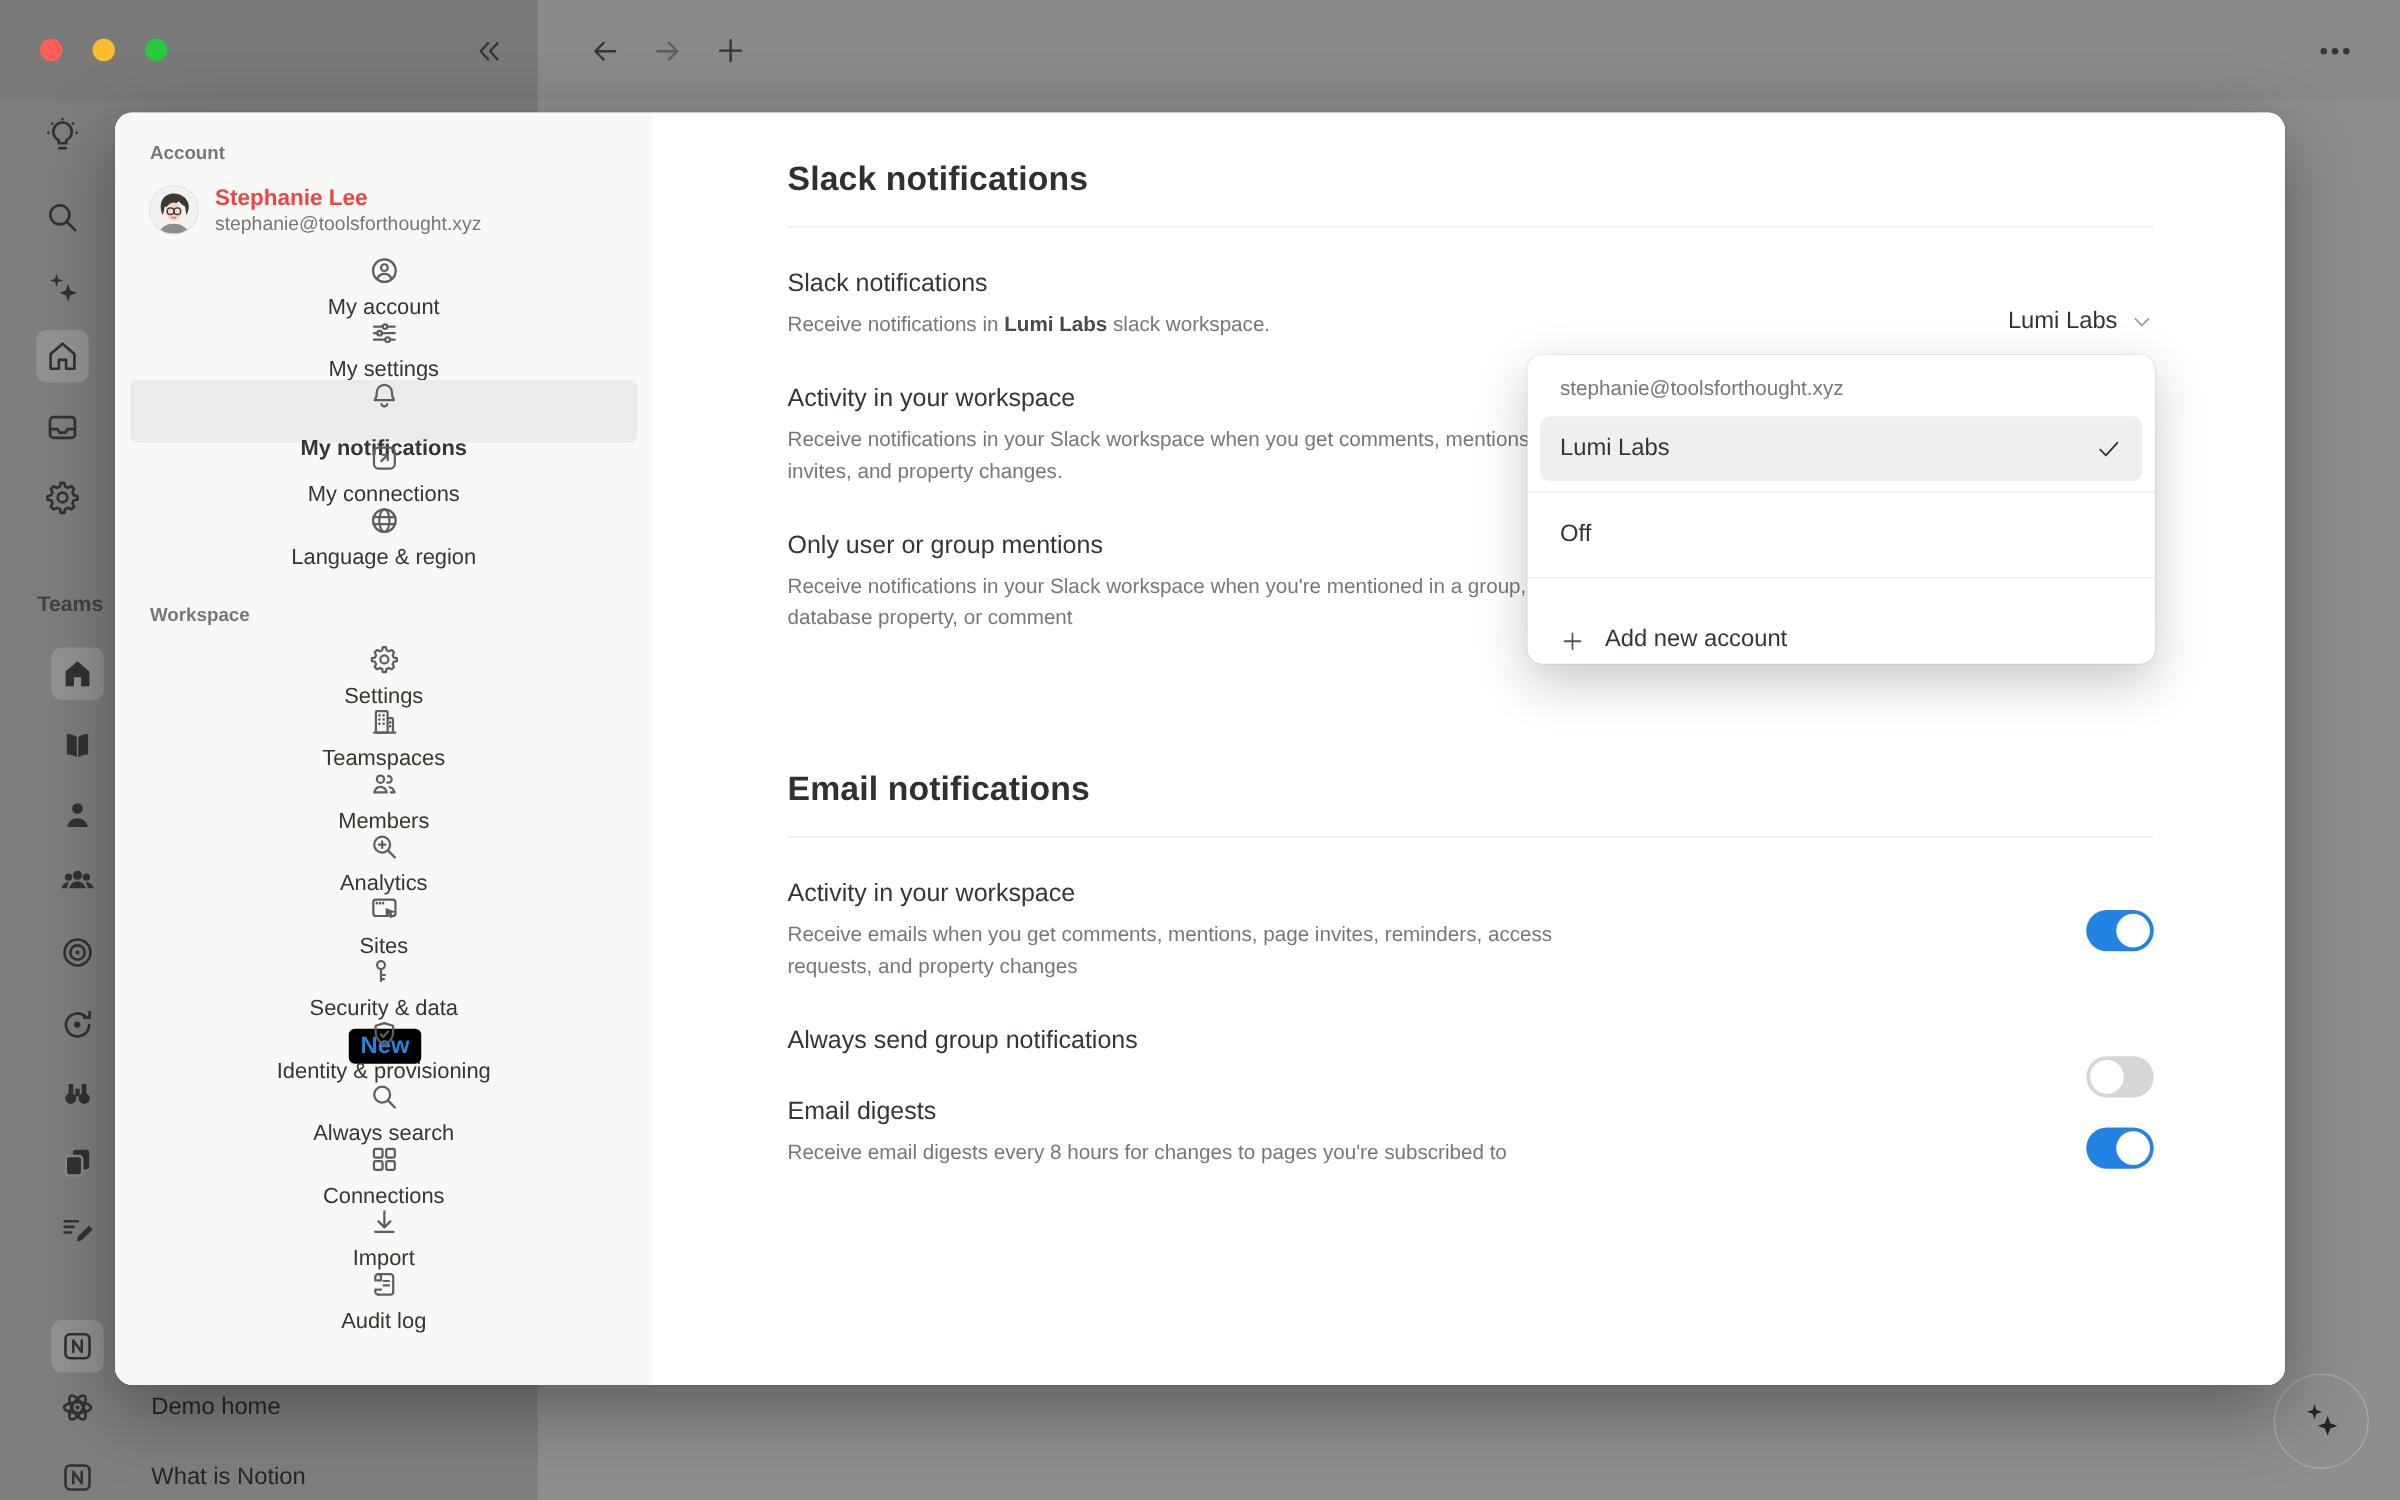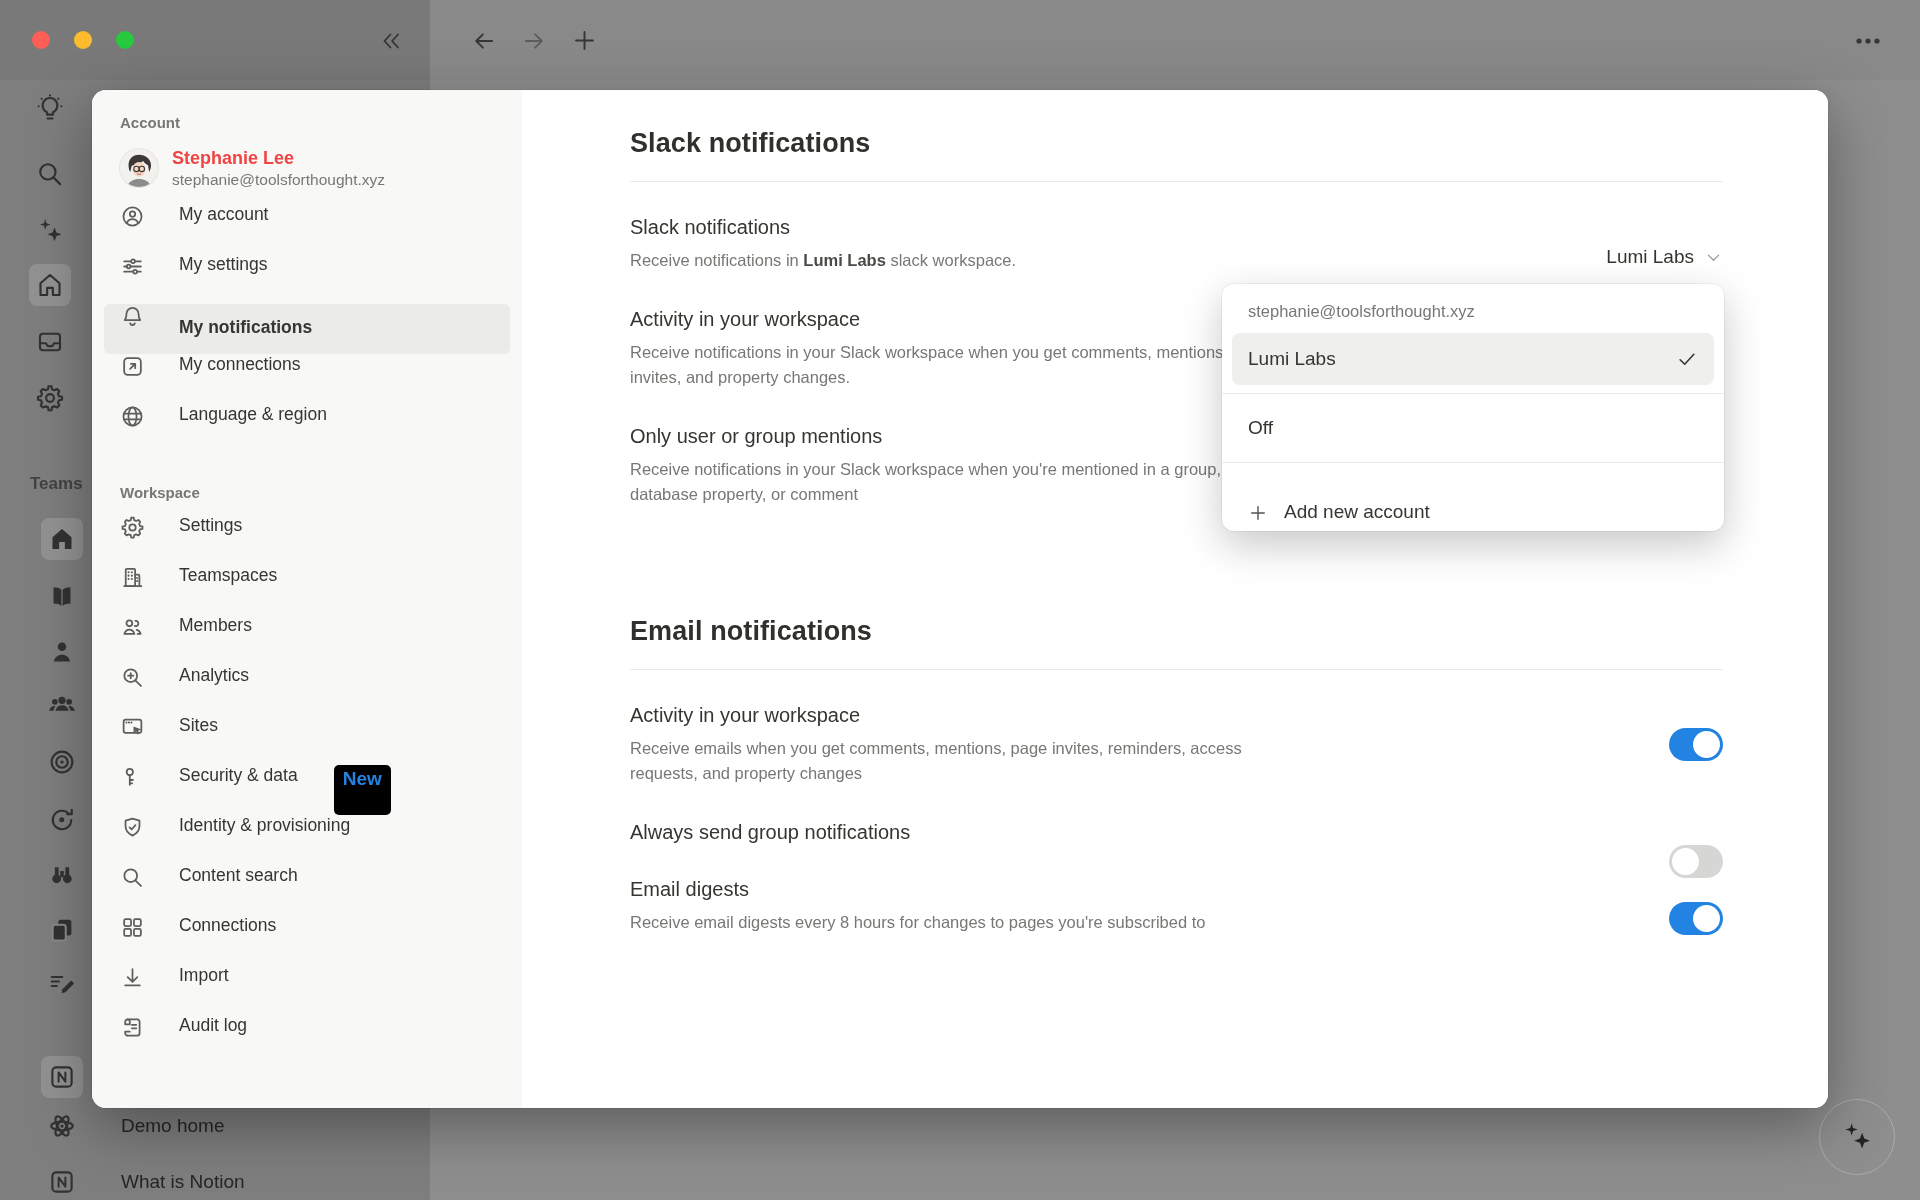--- a/index.html
+++ b/index.html
@@ -28,21 +28,21 @@
   .modal { position:absolute; left:92px; top:90px; width:1736px; height:1018px; background:#ffffff;
            border-radius:14px; box-shadow:0 18px 60px rgba(0,0,0,0.35), 0 0 0 1px rgba(0,0,0,0.06); overflow:hidden; }
   .modal-side { position:absolute; left:0; top:0; bottom:0; width:430px; background:#f8f8f6; padding-top:24px; overflow:hidden; }
   .section-label { font-size:15px; font-weight:600; color:#787774; margin:0 0 14px 28px; }
   .user-row { display:flex; align-items:center; gap:14px; margin:0 14px 12px 22px; padding:2px 6px; }
   .avatar { width:38px; height:38px; border-radius:50%; background:#f1efec; flex:0 0 38px; overflow:hidden; box-shadow:0 0 0 1px rgba(0,0,0,0.08); }
   .avatar svg { width:100%; height:100%; }
   .user-name { font-size:18px; font-weight:600; color:#ef4444; line-height:1.25; }
   .user-email { font-size:15.5px; color:#787774; line-height:1.3; }
   .side-list { display:flex; flex-direction:column; }
-  .side-item { height:50px; display:flex; gap:34px; margin:0 12px; padding:0 16px; border-radius:6px; cursor:default; }
+  .side-item { height:50px; display:flex; align-items:center; gap:6px; margin:0 12px; padding:0 16px; border-radius:6px; cursor:default;flex-direction:column; }
   .side-item .s-icon { width:25px; height:25px; flex:0 0 25px; color:#5f5e5b; }
   .side-item .s-icon svg { width:100%; height:100%; }
   .side-item .s-label { font-size:17.5px; color:#37352f; white-space:nowrap; }
   .side-item.selected { background:#ebebe9; }
   .side-item.selected .s-label { font-weight:600;margin-top:13px; }
   .badge { font-size:19px; font-weight:600; color:#2383e2; background:#000000; border-radius:5px; padding:3px 9px; margin-left:2px; }
   .workspace-label { margin-top:30px; }
 
   
   .content { position:absolute; left:430px; top:0; right:0; bottom:0; background:#fff; }
@@ -439,21 +439,21 @@
               <path d="M9.2 11.9l2 2 3.6-4.1"></path>
             </svg></span>
           <span class="s-label">Identity &amp; provisioning</span>
 
         </div>
         <div class="side-item">
           <span class="s-icon"><svg viewBox="0 0 24 24" fill="none" stroke="currentColor" stroke-width="1.7" stroke-linecap="round" stroke-linejoin="round">
               <circle cx="10.3" cy="10.3" r="6.1"></circle>
               <path d="M14.9 14.9l5.2 5.2"></path>
             </svg></span>
-          <span class="s-label">Content search</span>
+          <span class="s-label">Always search</span>
 
         </div>
         <div class="side-item">
           <span class="s-icon"><svg viewBox="0 0 24 24" fill="none" stroke="currentColor" stroke-width="1.7" stroke-linecap="round" stroke-linejoin="round">
               <rect x="4" y="4" width="6.6" height="6.6" rx="1.4"></rect>
               <rect x="13.4" y="4" width="6.6" height="6.6" rx="1.4"></rect>
               <rect x="4" y="13.4" width="6.6" height="6.6" rx="1.4"></rect>
               <rect x="13.4" y="13.4" width="6.6" height="6.6" rx="1.4"></rect>
             </svg></span>
           <span class="s-label">Connections</span>

